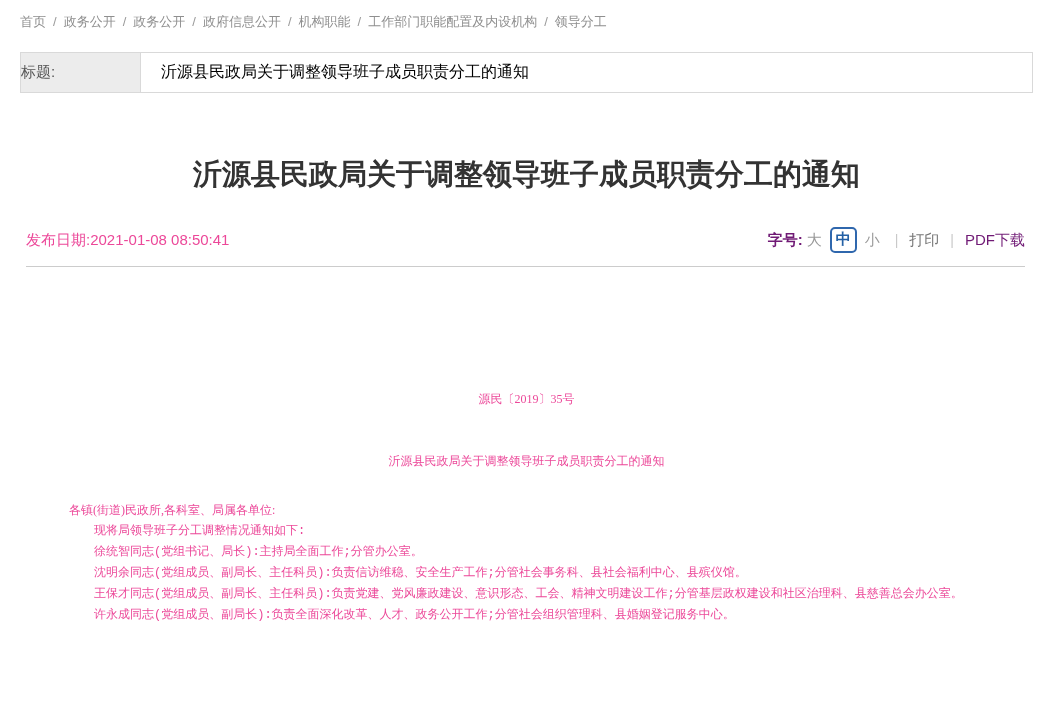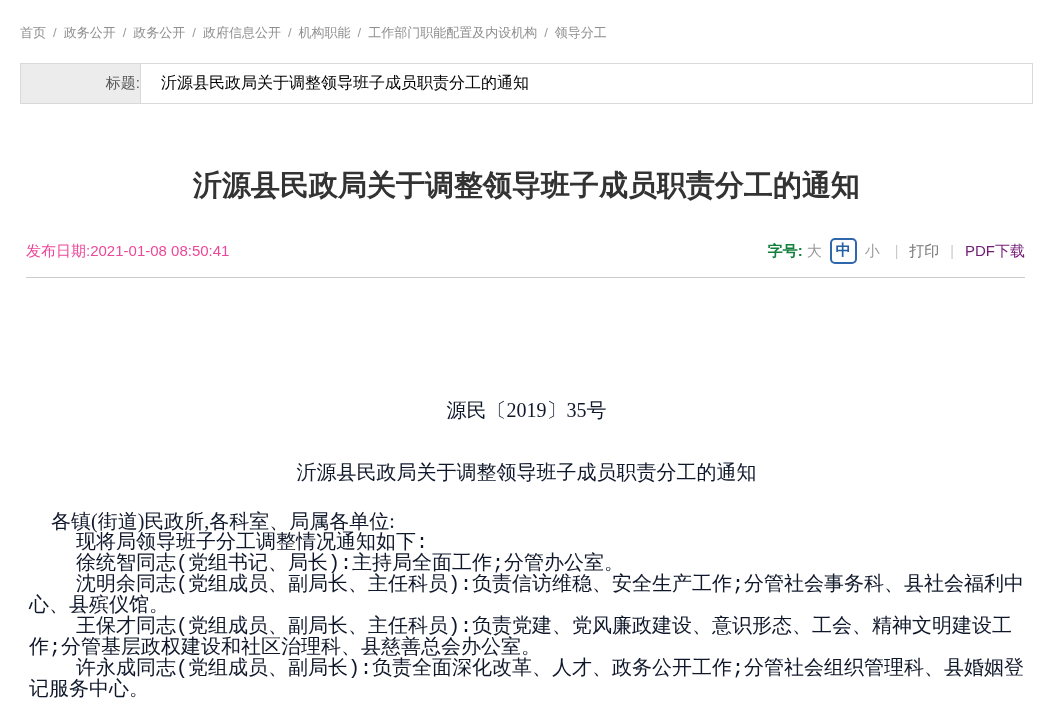--- a/index.html
+++ b/index.html
@@ -5,77 +5,77 @@
   * { margin:0; padding:0; box-sizing:border-box; }
   html,body { background:#fff; }
   body {
     width:1053px; height:723px; overflow:hidden;
     font-family:"Liberation Sans", sans-serif;
     position:relative;
   }
 
   
   .breadcrumb {
-    padding:24px 20px 0 20px;
+    padding:13px 20px 0 20px;
     font-size:13px; color:#8f8f8f;
     white-space:nowrap;
   }
   .breadcrumb a { color:#8f8f8f; text-decoration:none; cursor:pointer; }
   .breadcrumb .sep { color:#9a9a9a; margin:0 7px; }
 
   
   table.meta {
     width:1012px; margin:21px 0 0 20px;
     border-collapse:collapse; table-layout:fixed;
   }
   table.meta th, table.meta td {
     border:1px solid #d9d9d9; height:40px;
   }
   table.meta th {
     background:#ececec; color:#555;
-    font-size:15px; font-weight:normal; text-align:right;
+    font-size:15px; font-weight:normal; text-align:left;
   }
   table.meta td {
     background:#fff; color:#000;
     font-size:16px; padding-left:20px; text-align:left;
     font-family:"Liberation Serif", serif;
   }
 
   
   h1.page-title {
     margin-top:62px; text-align:center;
     font-size:29px; font-weight:bold; color:#333;
   }
   .pub-row {
     display:flex; justify-content:space-between; align-items:center;
     margin:32px 28px 0 26px;
   }
   .pub-date { color:#ec4899; font-size:15px; }
   .tools { display:flex; align-items:center; font-size:15px; }
-  .tools .fs-label { color:#15803d; font-weight:bold; }
+  .tools .fs-label { color:#701a75; font-weight:bold; }
   .fs-btn { cursor:pointer; margin:0 4px; }
   .fs-large, .fs-small { color:#999; }
   .fs-medium {
     color:#2360a5; font-weight:bold;
     border:2px solid #2f67ad; border-radius:5px;
     padding:1px 4px 2px 4px; background:#fff;
   }
   .tools .vsep { color:#c9c9c9; margin:0 11px; font-size:14px; }
   .print-btn { color:#777; cursor:pointer; text-decoration:none; }
   .pdf-btn { color:#701a75; font-weight:normal; cursor:pointer; text-decoration:none; }
 
   hr.divider {
     border:none; border-top:1px solid #cccccc;
     margin:13px 28px 0 26px;
   }
 
   
   .article {
-    margin:0 29px; padding-top:122px;
-    font-size:20px; line-height:21px; color:#0f172a;
+    margin:0 47px; padding-top:122px;
+    font-size:12px; line-height:21px; color:#ec4899;
     font-family:"Liberation Serif", serif;
   }
   .doc-number { text-align:center; }
   .doc-title { text-align:center; margin-top:41px; }
   .salutation { margin-top:28px; text-indent:22px; }
   .para { text-indent:47px;font-family:Liberation Mono, monospace; }
 </style>
 </head>
 <body>
 

